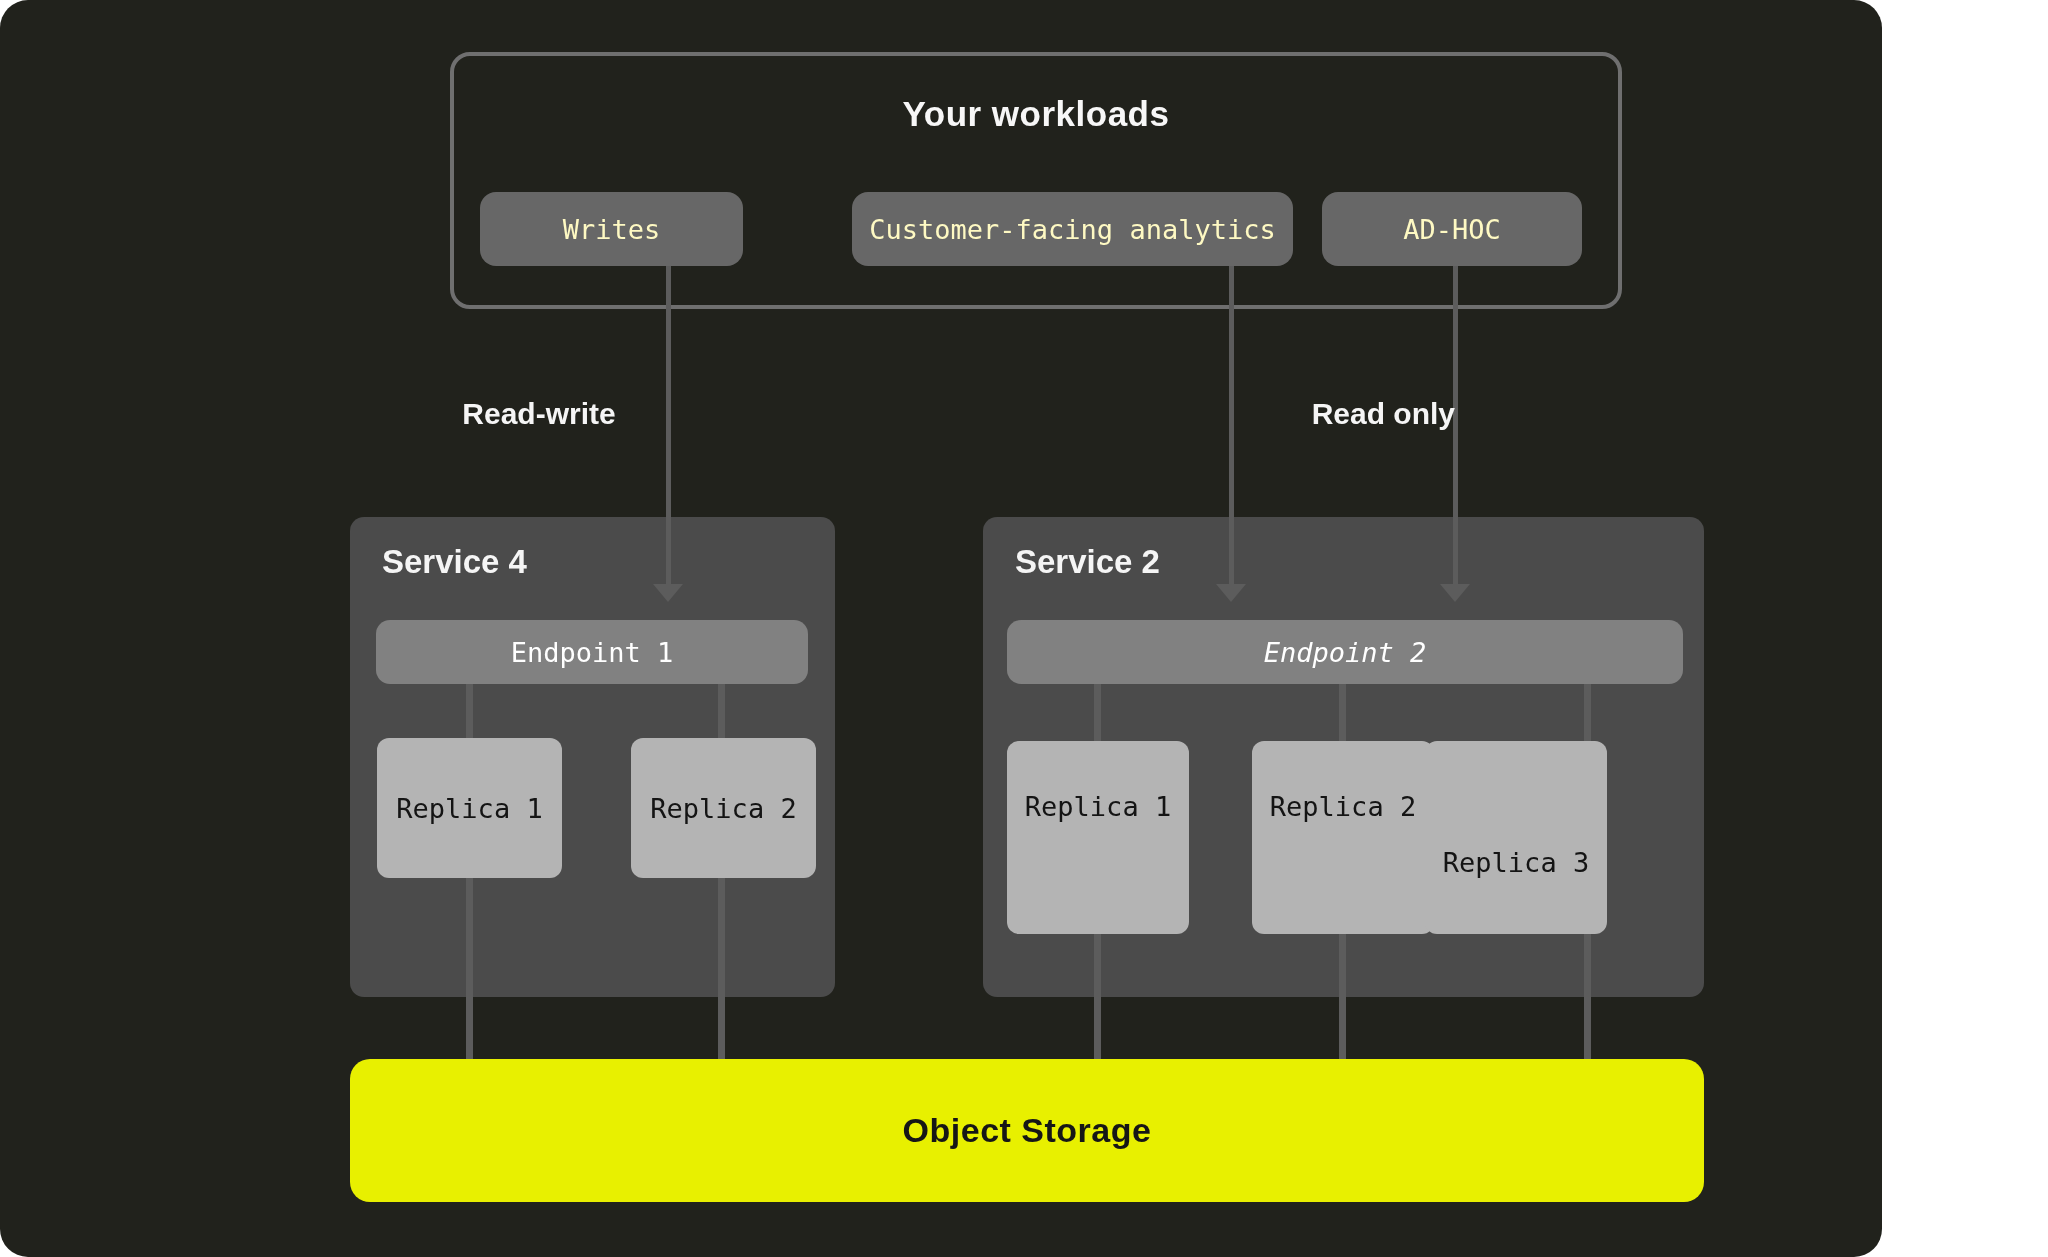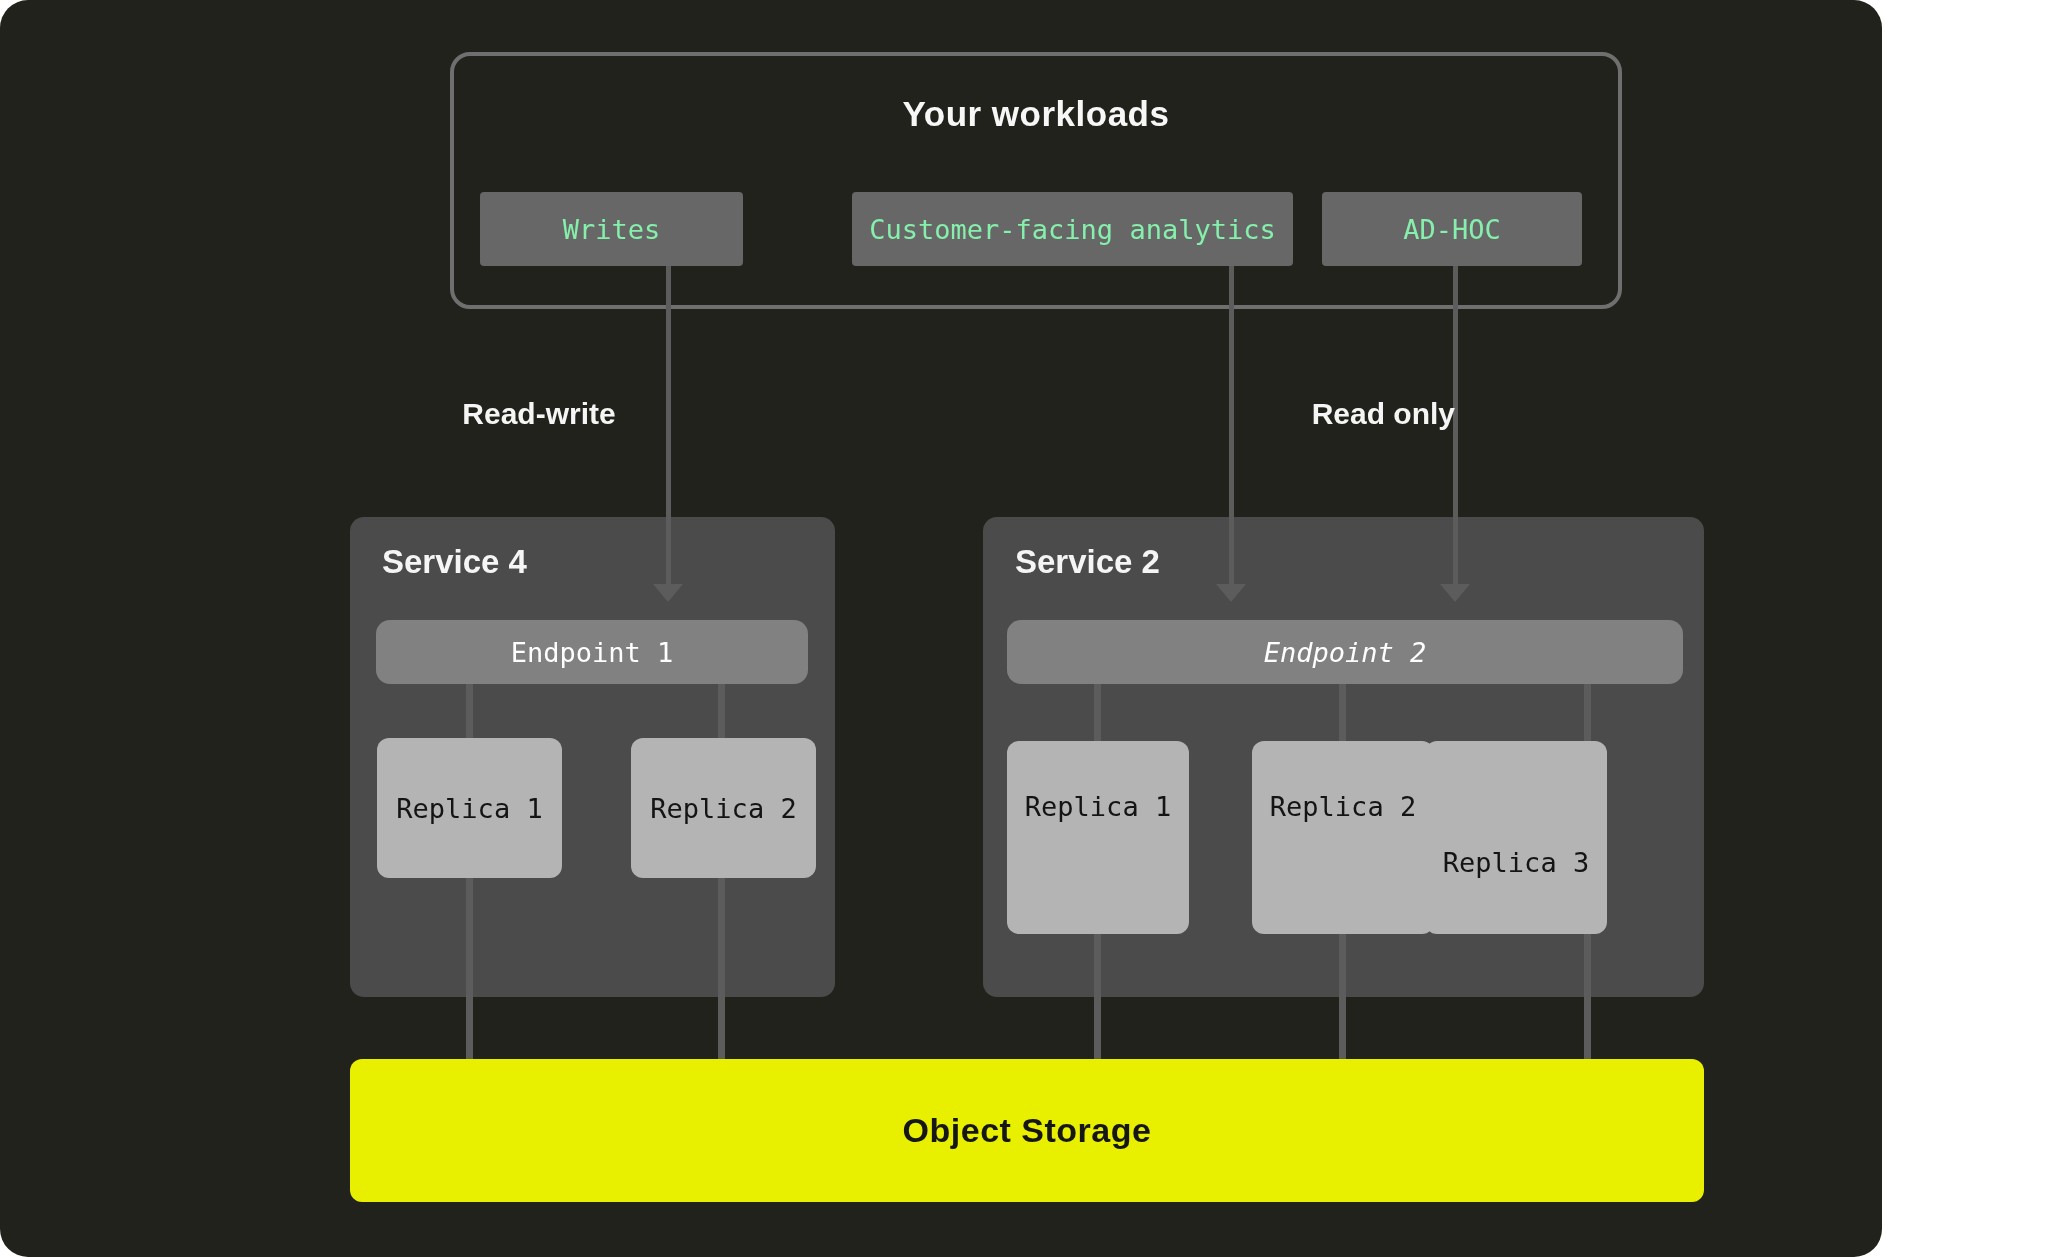--- a/index.html
+++ b/index.html
@@ -12,23 +12,23 @@
   
   .workloads-box{
     left:450px;top:52px;width:1172px;height:257px;
     border:4px solid #6f6f6f;border-radius:20px;box-sizing:border-box;
   }
   .workloads-title{
     left:450px;top:94px;width:1172px;text-align:center;
     color:#f7f7f7;font-size:35px;font-weight:bold;letter-spacing:.5px;
   }
   .pill{
-    top:192px;height:74px;border-radius:4px;background:#676767;
+    top:192px;height:74px;border-radius:16px;background:#676767;
     display:flex;align-items:center;justify-content:center;
-    color:#86efac;font-family:"DejaVu Sans Mono",monospace;font-size:27px;
+    color:#fef9c3;font-family:"DejaVu Sans Mono",monospace;font-size:27px;
   }
   .pill-writes{left:480px;width:263px;}
   .pill-cfa{left:852px;width:441px;}
   .pill-adhoc{left:1322px;width:260px;}
   
   .stem{width:5px;background:#5c5c5c;z-index:3;}
   .stem-1{left:666px;top:266px;height:322px;}
   .stem-2{left:1229px;top:266px;height:322px;}
   .stem-3{left:1453px;top:266px;height:322px;}
   .head{
@@ -63,21 +63,21 @@
     background:#b4b4b4;border-radius:12px;z-index:2;
     color:#141414;font-family:"DejaVu Sans Mono",monospace;font-size:27px;
     display:flex;justify-content:center;box-sizing:border-box;
   }
   .rep-short{top:738px;width:185px;height:140px;align-items:center;}
   .rep-tall{top:741px;width:182px;height:193px;align-items:flex-start;padding-top:50px;}
   .s1r1{left:377px;} .s1r2{left:631px;}
   .s2r1{left:1007px;} .s2r2{left:1252px;} .s2r3{left:1425px;align-items:center;}
   
   .storage{
-    left:350px;top:1059px;width:1354px;height:143px;border-radius:12px;z-index:2;
+    left:350px;top:1059px;width:1354px;height:143px;border-radius:20px;z-index:2;
     display:flex;align-items:center;justify-content:center;
     color:#161616;font-size:34px;font-weight:bold;letter-spacing:.5px;
   }
 </style>
 </head>
 <body>
 
 <div class="canvas">
 
   <div class="abs workloads-box"></div>

